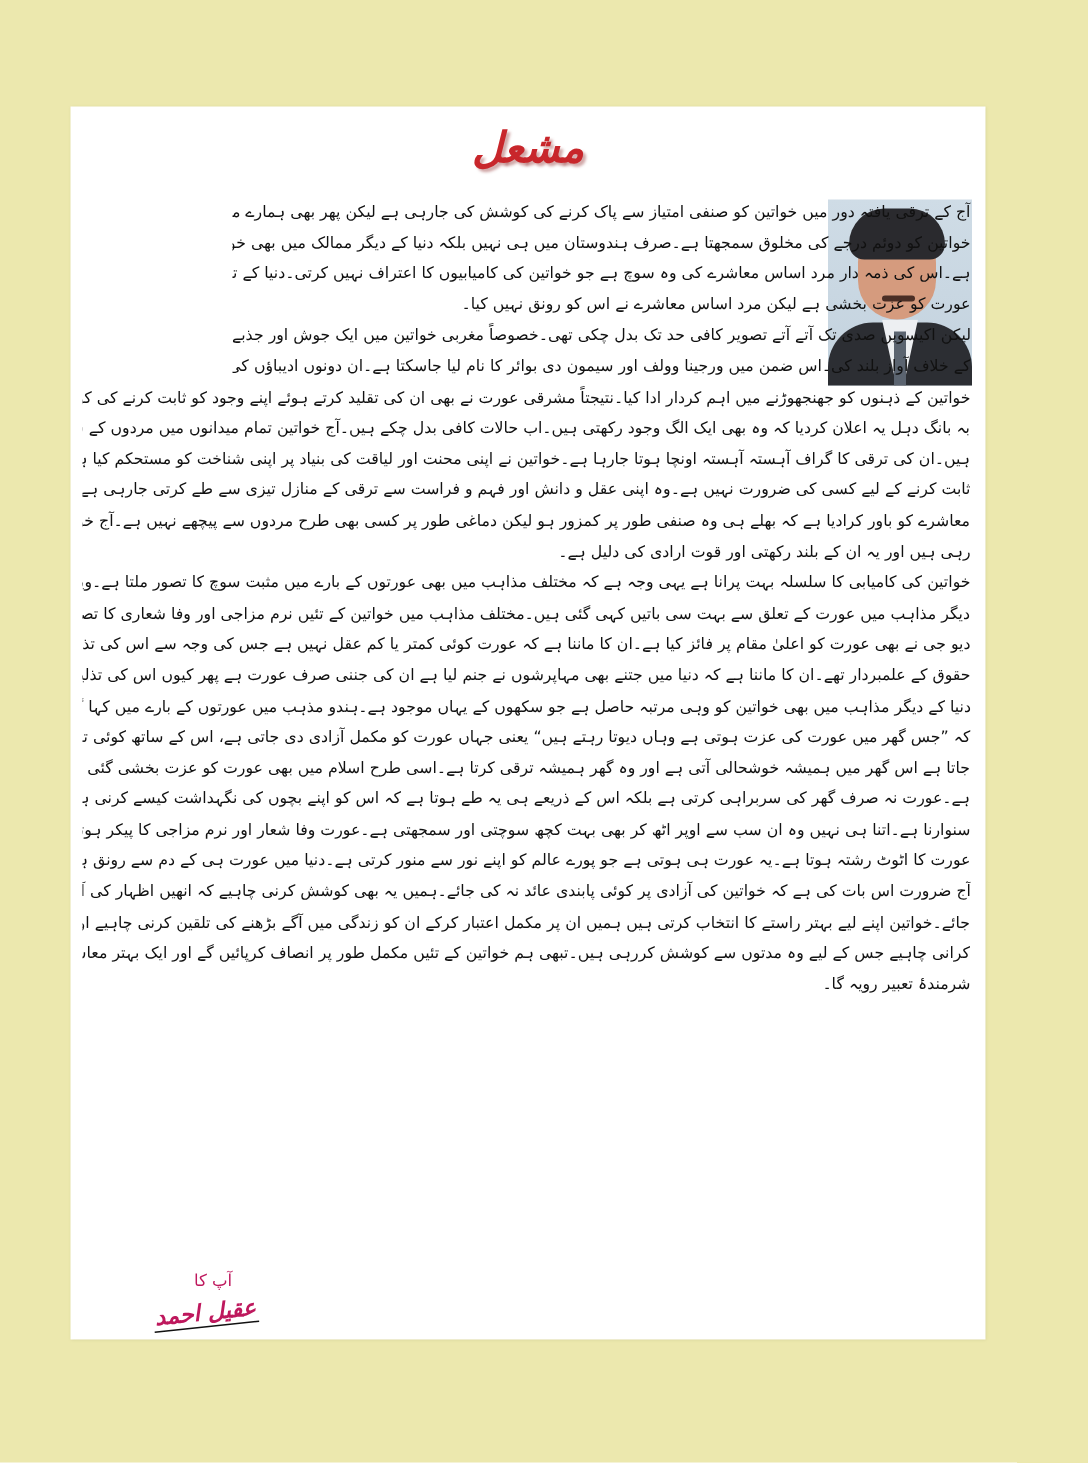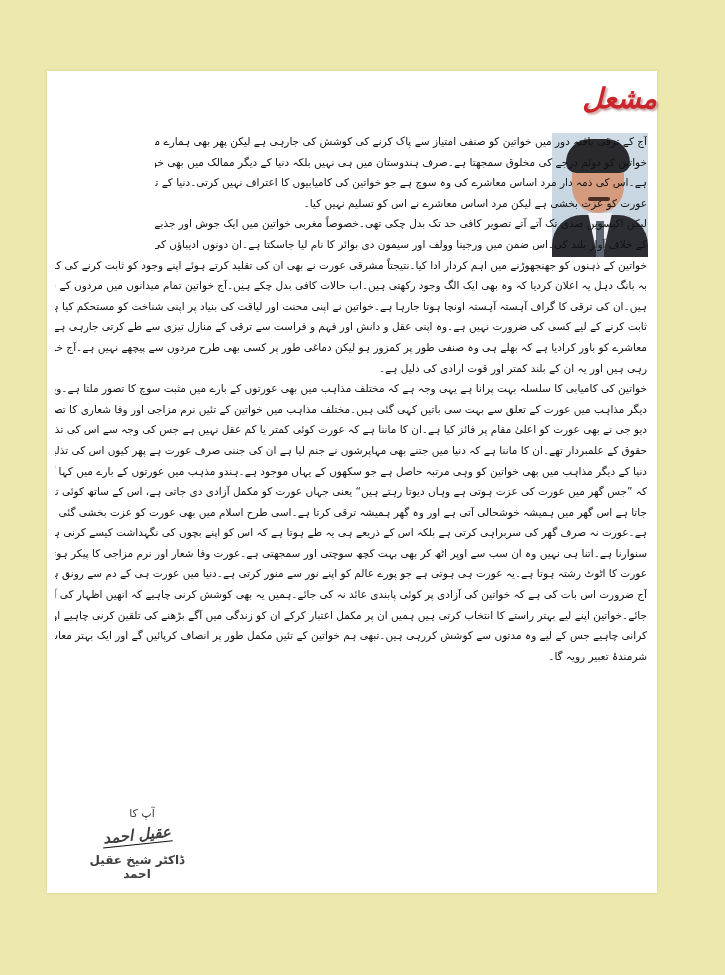--- a/index.html
+++ b/index.html
@@ -13,20 +13,21 @@
     .page {
       position: absolute;
       left: 47px; top: 71px;
       width: 610px; height: 822px;
       background: #FFFFFF;
       box-shadow: 0 0 2px rgba(180,175,120,0.5);
     }
     .title {
       position: absolute;
       left: 0; right: 0; top: 14px;
+      text-align: center;
       font-family: "DejaVu Serif", serif;
       font-size: 28px;
       font-weight: bold;
       font-style: italic;
       color: #C8262B;
       text-shadow: 2px 2px 2px rgba(120,0,0,0.35);
       direction: rtl;
       line-height: 1;
     }
     .photo {
@@ -75,25 +76,25 @@
       line-height: 20.6px;
       white-space: nowrap;
       overflow: hidden;
       text-align: justify;
       text-align-last: justify;
     }
     .line.narrow { width: 492px; margin-right: 0; margin-left: auto; }
     .line.end { text-align-last: right; }
     .closing {
       position: absolute;
-      left: 30px; top: 736px;
+      left: 30px; top: 776px;
       width: 120px;
       direction: rtl;
       text-align: center;
-      color: #404040;
+      color: #be185d;
     }
     .closing .yours { font-size: 11px; margin-bottom: 6px; padding-left: 10px; }
     .closing .signature {
       font-family: "DejaVu Serif", serif;
       font-style: italic;
       font-size: 15px;
       font-weight: bold;
       line-height: 18px;
       border-bottom: 1.5px solid #111;
       width: 70px; margin: 0 auto 8px auto;
@@ -113,43 +114,42 @@
     <div class="tie"></div>
     <div class="face"></div>
     <div class="hair"></div>
     <div class="mustache"></div>
   </div>
 
   <div class="body-text">
     <div class="line narrow">آج کے ترقی یافتہ دور میں خواتین کو صنفی امتیاز سے پاک کرنے کی کوشش کی جارہی ہے لیکن پھر بھی ہمارے معاشرے کا ایک طبقہ</div>
     <div class="line narrow">خواتین کو دوئم درجے کی مخلوق سمجھتا ہے۔صرف ہندوستان میں ہی نہیں بلکہ دنیا کے دیگر ممالک میں بھی خواتین کی یہی صورتحال ملتی</div>
     <div class="line narrow">ہے۔اس کی ذمہ دار مرد اساس معاشرے کی وہ سوچ ہے جو خواتین کی کامیابیوں کا اعتراف نہیں کرتی۔دنیا کے تمام مذاہب نے</div>
-    <div class="line narrow end">عورت کو عزت بخشی ہے لیکن مرد اساس معاشرے نے اس کو تسلیم نہیں کیا۔</div>
+    <div class="line narrow end">عورت کو عزت بخشی ہے لیکن مرد اساس معاشرے نے اس کو رونق نہیں کیا۔</div>
     <div class="line narrow">لیکن اکیسویں صدی تک آتے آتے تصویر کافی حد تک بدل چکی تھی۔خصوصاً مغربی خواتین میں ایک جوش اور جذبے نے جنم لیا اور ظلم</div>
     <div class="line narrow">کے خلاف آواز بلند کی۔اس ضمن میں ورجینا وولف اور سیمون دی بوائر کا نام لیا جاسکتا ہے۔ان دونوں ادیباؤں کی تحریروں نے</div>
     <div class="line">خواتین کے ذہنوں کو جھنجھوڑنے میں اہم کردار ادا کیا۔نتیجتاً مشرقی عورت نے بھی ان کی تقلید کرتے ہوئے اپنے وجود کو ثابت کرنے کی کوشش کی۔انھوں نے</div>
     <div class="line">بہ بانگ دہل یہ اعلان کردیا کہ وہ بھی ایک الگ وجود رکھتی ہیں۔اب حالات کافی بدل چکے ہیں۔آج خواتین تمام میدانوں میں مردوں کے شانہ بہ شانہ</div>
     <div class="line">ہیں۔ان کی ترقی کا گراف آہستہ آہستہ اونچا ہوتا جارہا ہے۔خواتین نے اپنی محنت اور لیاقت کی بنیاد پر اپنی شناخت کو مستحکم کیا ہے۔آج انھیں اپنی شناخت</div>
     <div class="line">ثابت کرنے کے لیے کسی کی ضرورت نہیں ہے۔وہ اپنی عقل و دانش اور فہم و فراست سے ترقی کے منازل تیزی سے طے کرتی جارہی ہے۔خواتین نے</div>
     <div class="line">معاشرے کو باور کرادیا ہے کہ بھلے ہی وہ صنفی طور پر کمزور ہو لیکن دماغی طور پر کسی بھی طرح مردوں سے پیچھے نہیں ہے۔آج خواتین لگاتار کامیابی سے ہمکنار ہو</div>
-    <div class="line end">رہی ہیں اور یہ ان کے بلند کمتر اور قوت ارادی کی دلیل ہے۔</div>
+    <div class="line end">رہی ہیں اور یہ ان کے بلند رکھتی اور قوت ارادی کی دلیل ہے۔</div>
     <div class="line">خواتین کی کامیابی کا سلسلہ بہت پرانا ہے یہی وجہ ہے کہ مختلف مذاہب میں بھی عورتوں کے بارے میں مثبت سوچ کا تصور ملتا ہے۔ویدوں، اپنشدوں اور</div>
     <div class="line">دیگر مذاہب میں عورت کے تعلق سے بہت سی باتیں کہی گئی ہیں۔مختلف مذاہب میں خواتین کے تئیں نرم مزاجی اور وفا شعاری کا تصور موجود رہا ہے۔گرونانک</div>
     <div class="line">دیو جی نے بھی عورت کو اعلیٰ مقام پر فائز کیا ہے۔ان کا ماننا ہے کہ عورت کوئی کمتر یا کم عقل نہیں ہے جس کی وجہ سے اس کی تذلیل کی جاتی ہے۔وہ عورتوں کے</div>
     <div class="line">حقوق کے علمبردار تھے۔ان کا ماننا ہے کہ دنیا میں جتنے بھی مہاپرشوں نے جنم لیا ہے ان کی جننی صرف عورت ہے پھر کیوں اس کی تذلیل کی جائے یا اس کو کم عقل</div>
     <div class="line">دنیا کے دیگر مذاہب میں بھی خواتین کو وہی مرتبہ حاصل ہے جو سکھوں کے یہاں موجود ہے۔ہندو مذہب میں عورتوں کے بارے میں کہا گیا ہے</div>
     <div class="line">کہ ”جس گھر میں عورت کی عزت ہوتی ہے وہاں دیوتا رہتے ہیں“ یعنی جہاں عورت کو مکمل آزادی دی جاتی ہے، اس کے ساتھ کوئی تشدد آمیز رویہ اختیار نہیں کیا</div>
     <div class="line">جاتا ہے اس گھر میں ہمیشہ خوشحالی آتی ہے اور وہ گھر ہمیشہ ترقی کرتا ہے۔اسی طرح اسلام میں بھی عورت کو عزت بخشی گئی ہے اور اس کو اعلیٰ مقام اور مرتبہ دیا گیا</div>
     <div class="line">ہے۔عورت نہ صرف گھر کی سربراہی کرتی ہے بلکہ اس کے ذریعے ہی یہ طے ہوتا ہے کہ اس کو اپنے بچوں کی نگہداشت کیسے کرنی ہے۔ان بچوں کا مستقبل کیسے</div>
     <div class="line">سنوارنا ہے۔اتنا ہی نہیں وہ ان سب سے اوپر اٹھ کر بھی بہت کچھ سوچتی اور سمجھتی ہے۔عورت وفا شعار اور نرم مزاجی کا پیکر ہوتی ہے۔معاشرے اور قوم سے</div>
     <div class="line">عورت کا اٹوٹ رشتہ ہوتا ہے۔یہ عورت ہی ہوتی ہے جو پورے عالم کو اپنے نور سے منور کرتی ہے۔دنیا میں عورت ہی کے دم سے رونق ہے۔اگر عورت کا وجود</div>
     <div class="line">آج ضرورت اس بات کی ہے کہ خواتین کی آزادی پر کوئی پابندی عائد نہ کی جائے۔ہمیں یہ بھی کوشش کرنی چاہیے کہ انھیں اظہار کی آزادی دی</div>
     <div class="line">جائے۔خواتین اپنے لیے بہتر راستے کا انتخاب کرتی ہیں ہمیں ان پر مکمل اعتبار کرکے ان کو زندگی میں آگے بڑھنے کی تلقین کرنی چاہیے اور انھیں ایسی فضا ہموار</div>
     <div class="line">کرانی چاہیے جس کے لیے وہ مدتوں سے کوشش کررہی ہیں۔تبھی ہم خواتین کے تئیں مکمل طور پر انصاف کرپائیں گے اور ایک بہتر معاشرے کی تشکیل کا خواب</div>
     <div class="line end">شرمندۂ تعبیر رویہ گا۔</div>
   </div>
 
   <div class="closing">
     <div class="yours">آپ کا</div>
     <div class="signature">عقیل احمد</div>
-    <div class="author">ڈاکٹر شیخ عقیل احمد</div>
   </div>
 </div>
 
 </body></html>

